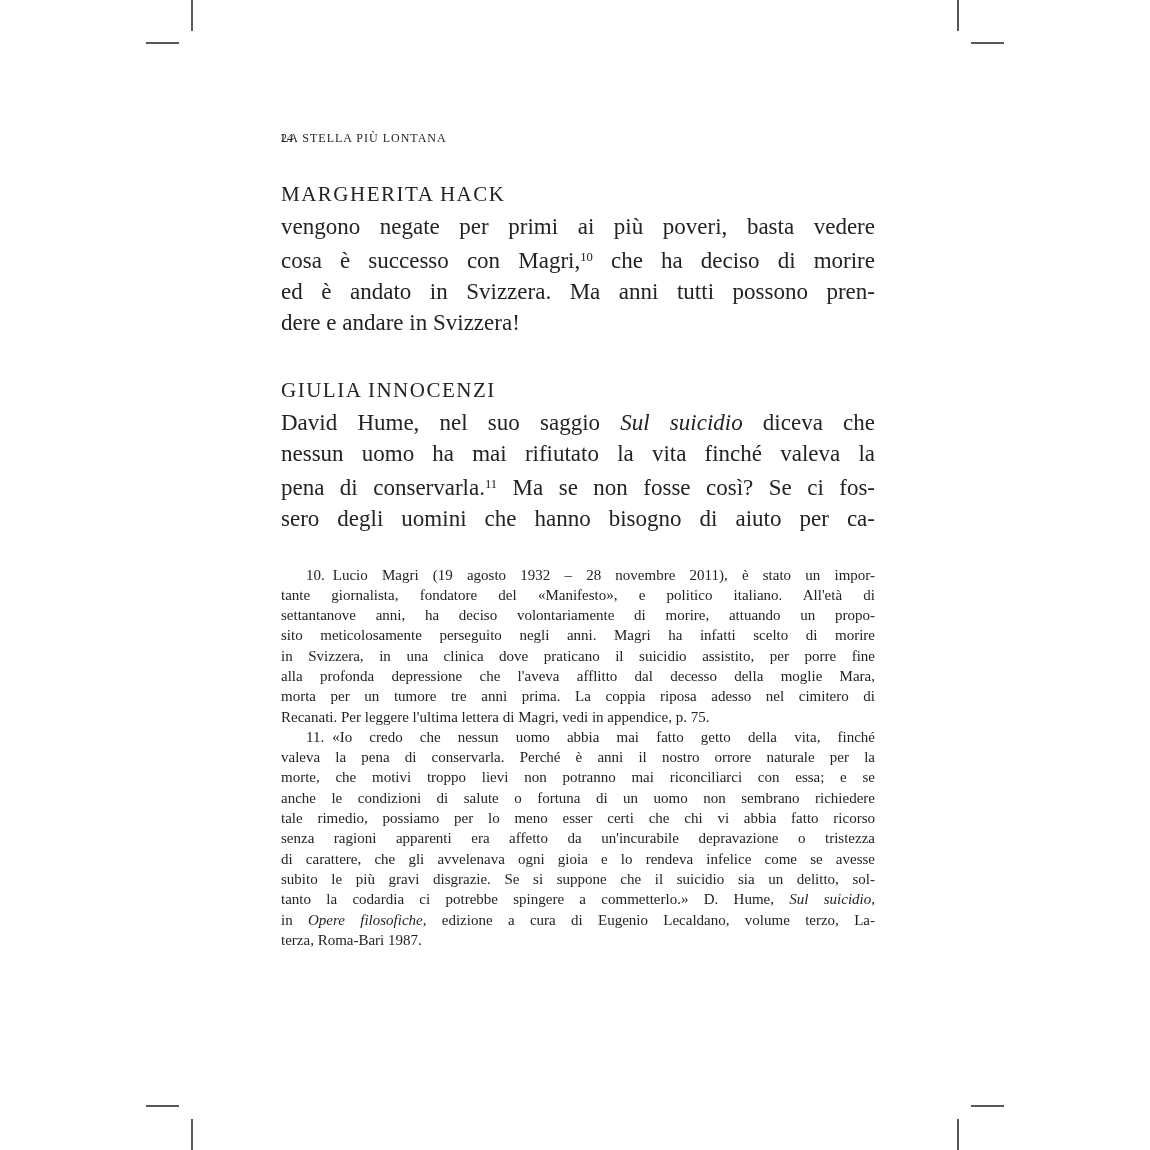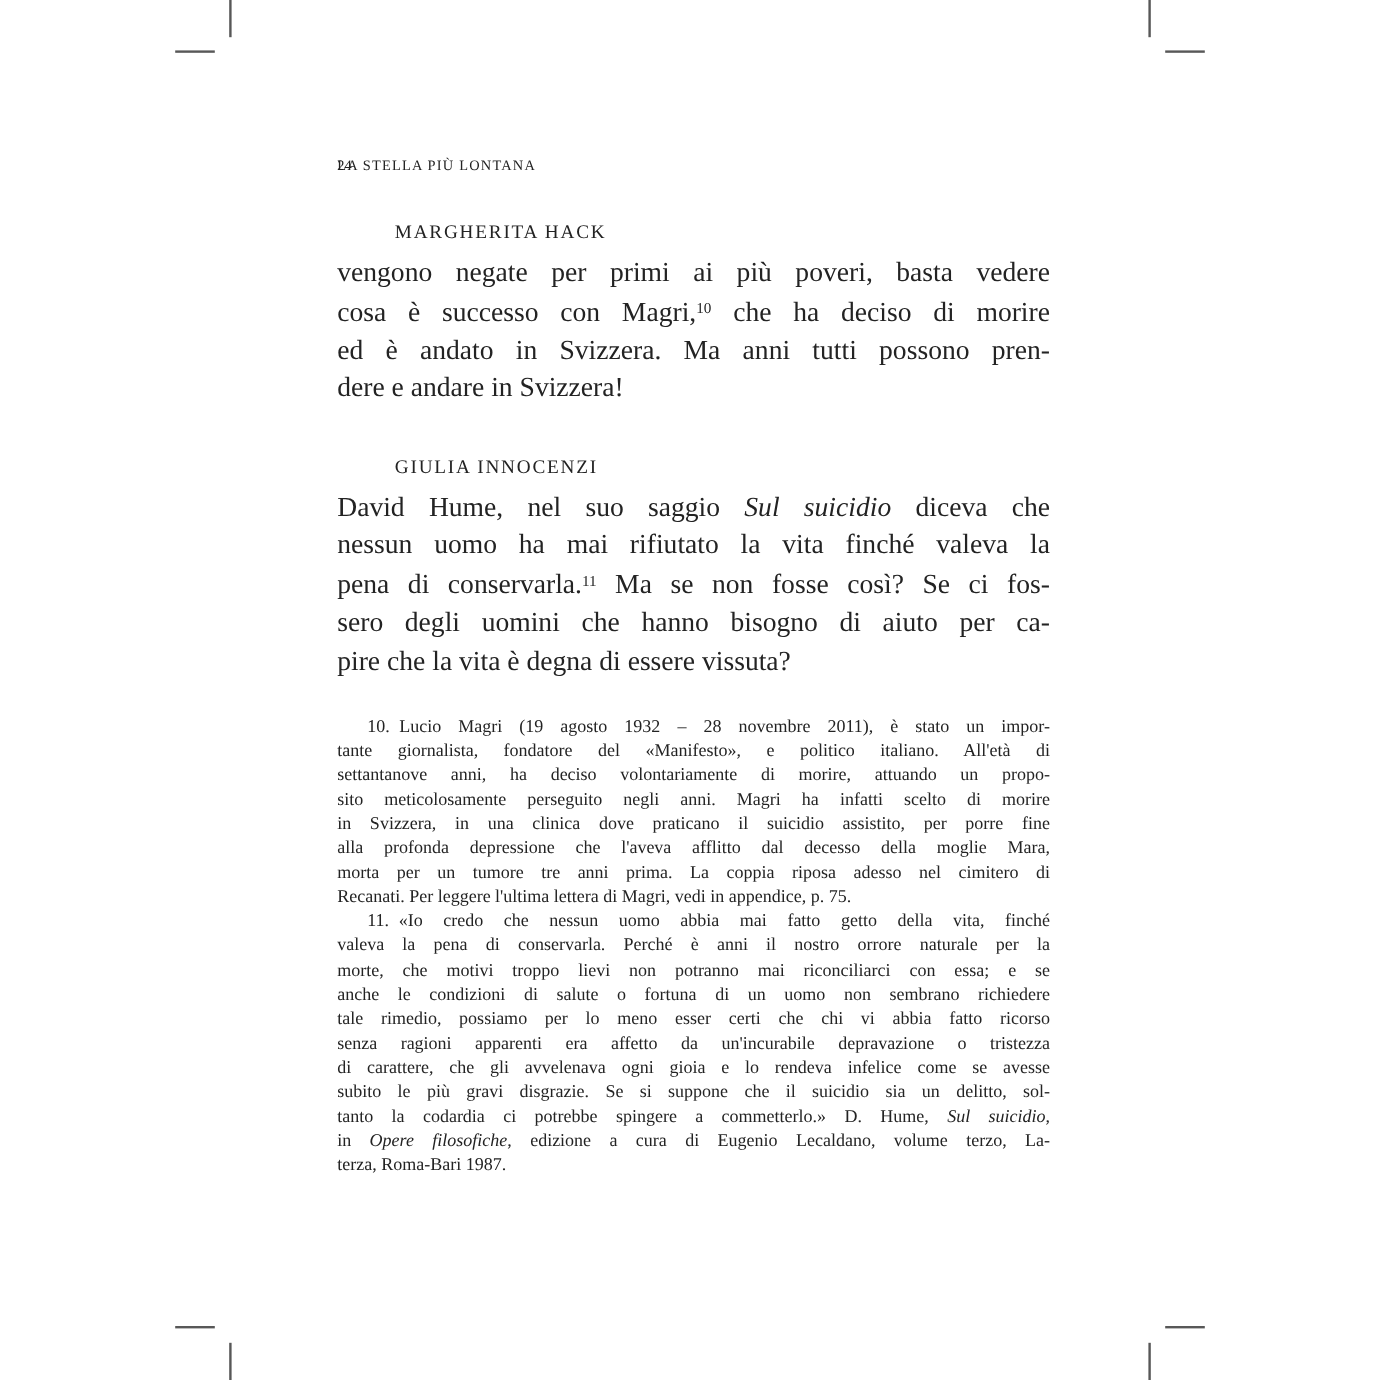--- a/index.html
+++ b/index.html
@@ -28,21 +28,21 @@
   .br-h { left: 971px; top: 1105px; }
 
   .content { position: absolute; left: 281px; top: 130px; width: 594px; }
 
   .pagehead { position: relative; height: 17px; font-size: 12px; line-height: 17px; }
   .pnum { position: absolute; left: 0; top: 0; }
   .rtitle { text-align: left; letter-spacing: 1px; }
 
   .s1 { margin-top: 37px; }
   .s2 { margin-top: 41px; }
-  .speaker { font-size: 16px; line-height: 20px; letter-spacing: 1.5px; margin-bottom: 7px; margin-left: 48px; }
+  .speaker { font-size: 21px; line-height: 20px; letter-spacing: 1.5px; margin-bottom: 7px; }
 
   .para .line {
     text-align: justify;
     text-align-last: justify;
   }
   .para .line.noj { text-align-last: left; }
   .para .line.ind { padding-left: 25px; }
 
   .body .line { font-size: 23px; line-height: 31.3px; }
 
@@ -84,21 +84,20 @@
         </div>
     </section>
 
     <section class="s2">
       <div class="speaker">GIULIA INNOCENZI</div>
       <div class="para body">
           <div class="line"><span>David Hume, nel suo saggio </span><span class="it">Sul suicidio</span><span> diceva che</span></div>
           <div class="line"><span>nessun uomo ha mai rifiutato la vita finché valeva la</span></div>
           <div class="line"><span>pena di conservarla.</span><span class="sup">11</span><span> Ma se non fosse così? Se ci fos-</span></div>
           <div class="line"><span>sero degli uomini che hanno bisogno di aiuto per ca-</span></div>
-          <div class="line noj"><span>pire che la vita è degna di essere vissuta?</span></div>
         </div>
     </section>
 
     <section class="footnotes">
       <div class="para fn">
           <div class="line ind"><span class="num">10.</span><span>Lucio Magri (19 agosto 1932 – 28 novembre 2011), è stato un impor-</span></div>
           <div class="line"><span>tante giornalista, fondatore del «Manifesto», e politico italiano. All'età di</span></div>
           <div class="line"><span>settantanove anni, ha deciso volontariamente di morire, attuando un propo-</span></div>
           <div class="line"><span>sito meticolosamente perseguito negli anni. Magri ha infatti scelto di morire</span></div>
           <div class="line"><span>in Svizzera, in una clinica dove praticano il suicidio assistito, per porre fine</span></div>

